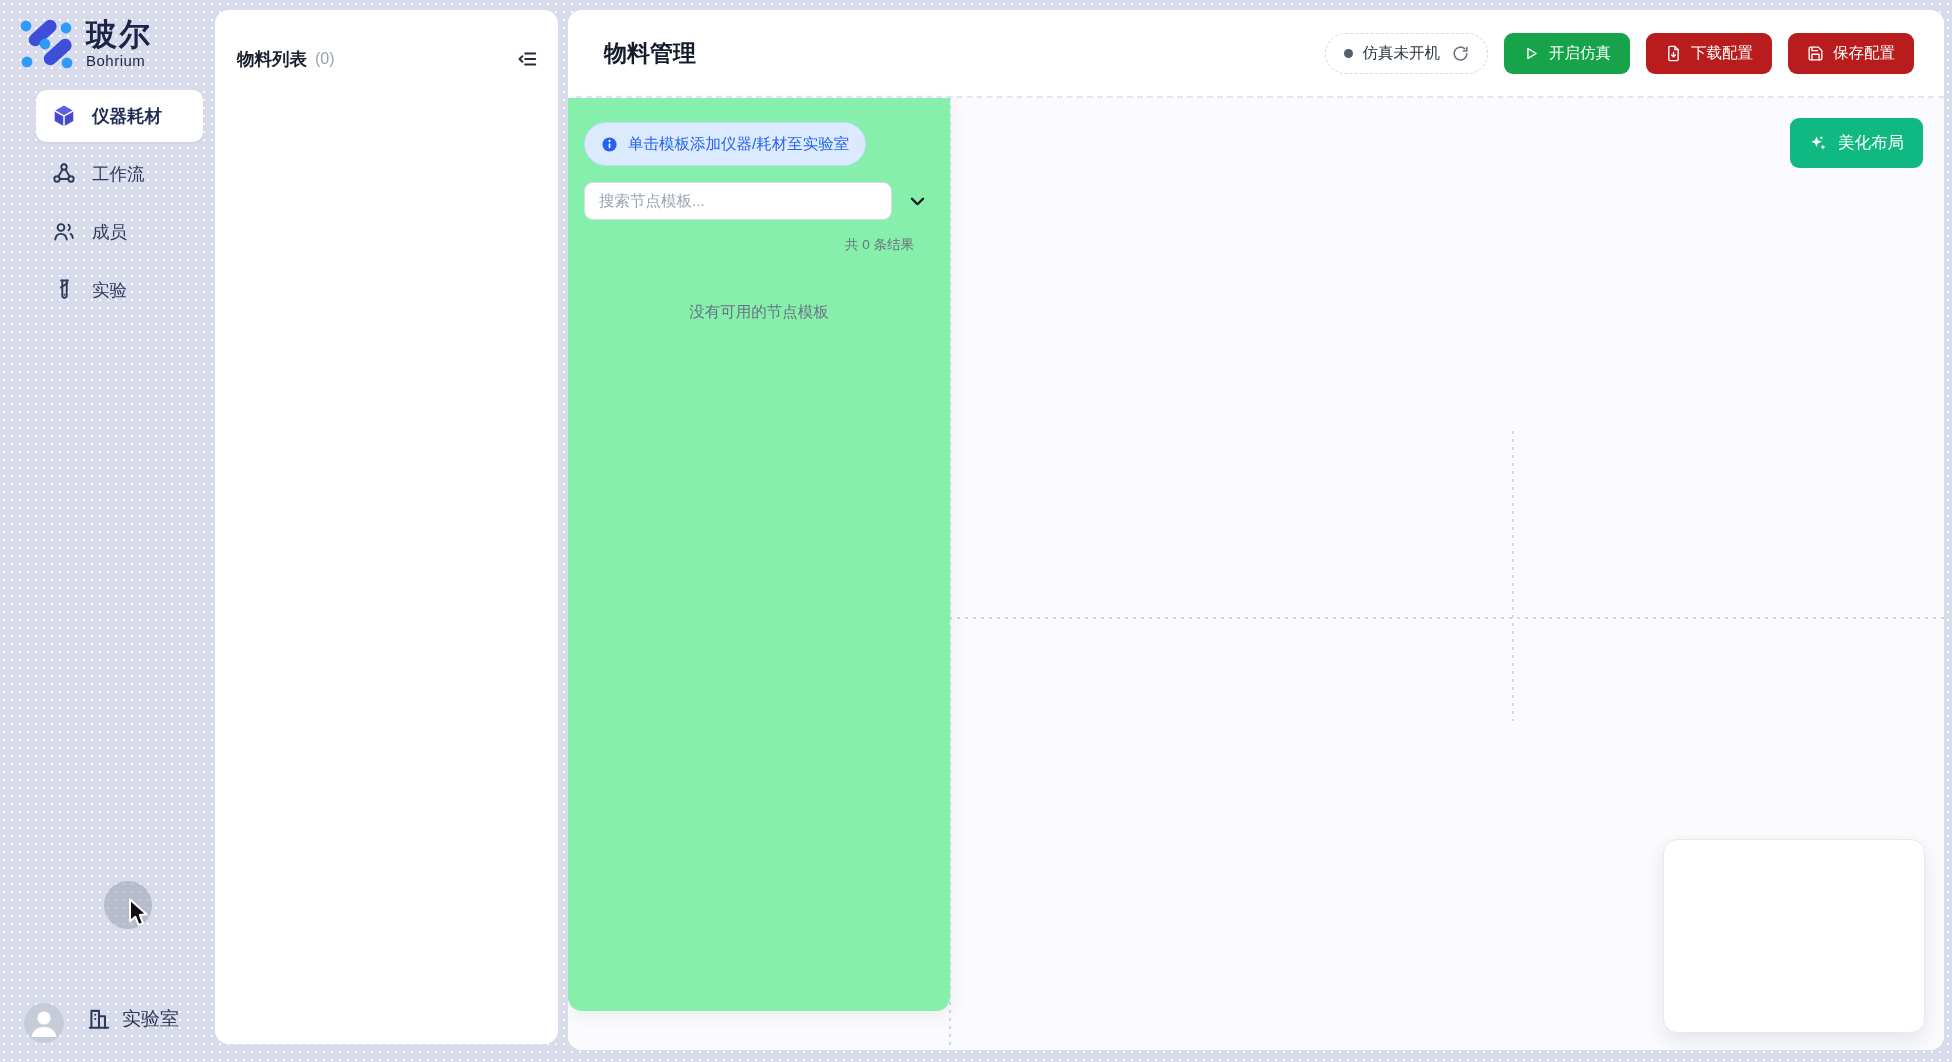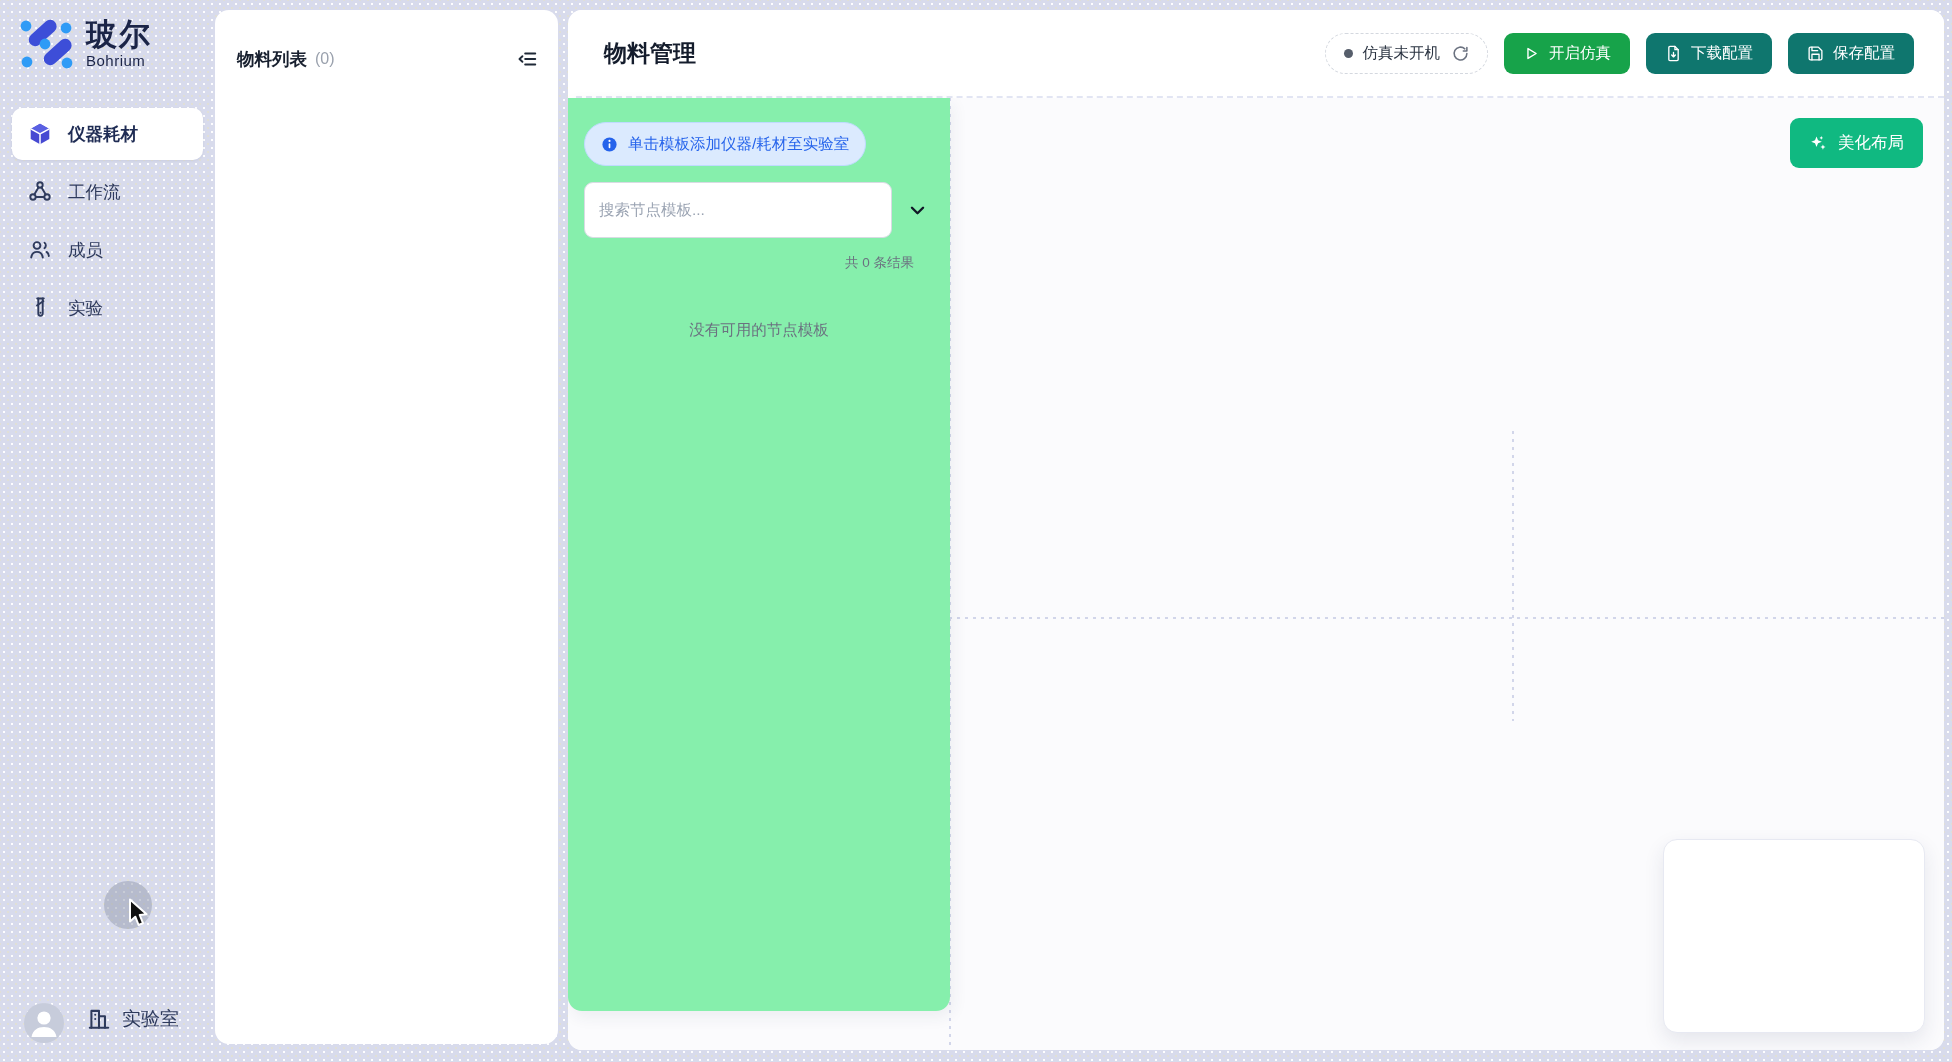--- a/index.html
+++ b/index.html
@@ -14,21 +14,21 @@
     background-position:0 0, 4px 4px;
     position:relative;
     color:#1a2133;
   }
 
   
   .sidebar { position:absolute; left:0; top:0; width:215px; height:1062px; }
   .brand { position:absolute; left:18px; top:16px; display:flex; align-items:center; gap:10px; }
   .brand-text .cn { font-size:31px; font-weight:bold; color:#1b2447; letter-spacing:2px; line-height:1.05; }
   .brand-text .en { font-size:15px; font-weight:normal; color:#1b2447; letter-spacing:.5px; }
-  .nav { position:absolute; left:0; top:108px; width:215px; }
+  .nav { position:absolute; left:0; top:90px; width:215px;padding-left:24px; }
   .nav-item { position:relative; display:flex; align-items:center; gap:16px; height:52px; margin:0 12px 6px 12px;
               padding-left:16px; border-radius:10px; color:#2e3a5c; font-size:17.5px; cursor:pointer; }
   .nav-item .ico { width:24px; height:24px; display:flex; align-items:center; justify-content:center; }
   .nav-item.active { background:#ffffff; box-shadow:0 1px 3px rgba(30,40,90,.08); font-weight:bold; color:#1f2c54; }
   .sidebar-footer { position:absolute; left:0; bottom:8px; width:215px; height:62px; display:flex; align-items:center;text-align:right; }
   .avatar { position:absolute; left:24px; top:11px; width:40px; height:40px; border-radius:50%; background:#c7ccdb; overflow:hidden; }
   .lab-entry { position:absolute; left:86px; top:14px; display:flex; align-items:center; gap:10px; color:#2e3a5c; font-size:19px; cursor:pointer; }
 
   
   .cursor-ripple { position:absolute; left:104px; top:881px; width:48px; height:48px; border-radius:50%;
@@ -51,39 +51,39 @@
                  border-bottom:2px dashed #e2e5f3; background:#fff;margin-left:8px; }
   .page-title { font-size:23px; font-weight:bold; color:#141c2c; }
   .header-actions { margin-left:auto; display:flex; align-items:center; gap:16px; }
   .status-pill { display:flex; align-items:center; gap:10px; height:41px; padding:0 18px; background:#fff;
                  border:1.6px dashed #d4d8df; border-radius:21px; font-size:15.5px; color:#2b3442; cursor:default; }
   .status-dot { width:9px; height:9px; border-radius:50%; background:#565e6b; }
   .refresh-btn { display:flex; align-items:center; color:#6b7280; cursor:pointer; margin-left:2px; }
   .btn { display:flex; align-items:center; gap:9px; height:41px; padding:0 19px; border-radius:9px; border:none;
          font-size:15.5px; color:#fff; cursor:pointer; font-family:inherit; }
   .btn-green { background:#17a34a; }
-  .btn-blue  { background:#0f766e; }
+  .btn-blue  { background:#b91c1c; }
 
   
   .canvas { position:relative; flex:1; background:#fbfbfd; }
   .guide { position:absolute; }
   .guide.v { width:2px; background-image:repeating-linear-gradient(to bottom, #d2d6ea 0 3px, transparent 3px 8px); }
   .guide.h { height:2px; background-image:repeating-linear-gradient(to right, #d2d6ea 0 3px, transparent 3px 8px); }
   .guide-v1 { left:381px; top:0; height:952px; }
   .guide-h1 { left:381px; top:519px; width:995px; }
   .guide-v2 { left:944px; top:333px; height:290px; }
 
   
   .template-panel { position:absolute; left:0; top:0; width:382px; height:913px; background:#86efac;
                     border-radius:0 0 14px 14px; box-shadow:3px 6px 16px rgba(40,50,90,.07); }
   .hint-banner { display:inline-flex; align-items:center; gap:10px; margin:24px 0 0 16px; height:44px;
                  padding:0 16px; background:#dbeafe; border:1px solid #bfdbfe; border-radius:22px;
                  color:#2563eb; font-size:15.5px; cursor:default; }
   .search-row { position:relative; margin:16px 0 0 16px; display:flex; align-items:center; }
-  .search-input { width:308px; height:56px; border:1.6px solid #d8dbe3; border-radius:9px; padding:0 14px;
+  .search-input { width:308px; height:38px; border:1.6px solid #d8dbe3; border-radius:9px; padding:0 14px;
                   font-size:15.5px; color:#1f2937; font-family:inherit; outline:none; background:#fff; }
   .search-input::placeholder { color:#9aa3b2; }
   .expand-btn { margin-left:12px; width:26px; height:26px; display:flex; align-items:center; justify-content:center;
                 color:#111827; cursor:pointer; }
   .result-count { width:346px; text-align:right; margin-top:16px; font-size:13.5px; color:#6b7280; }
   .empty-text { margin-top:48px; text-align:center; font-size:15.5px; color:#6b7280; }
 
   .beautify-btn { position:absolute; top:20px; right:21px; height:50px; display:flex; align-items:center; gap:10px;
                   padding:0 19px; background:#10b981; border:none; border-radius:9px; color:#fff; font-size:16.5px;
                   cursor:pointer; font-family:inherit; }

